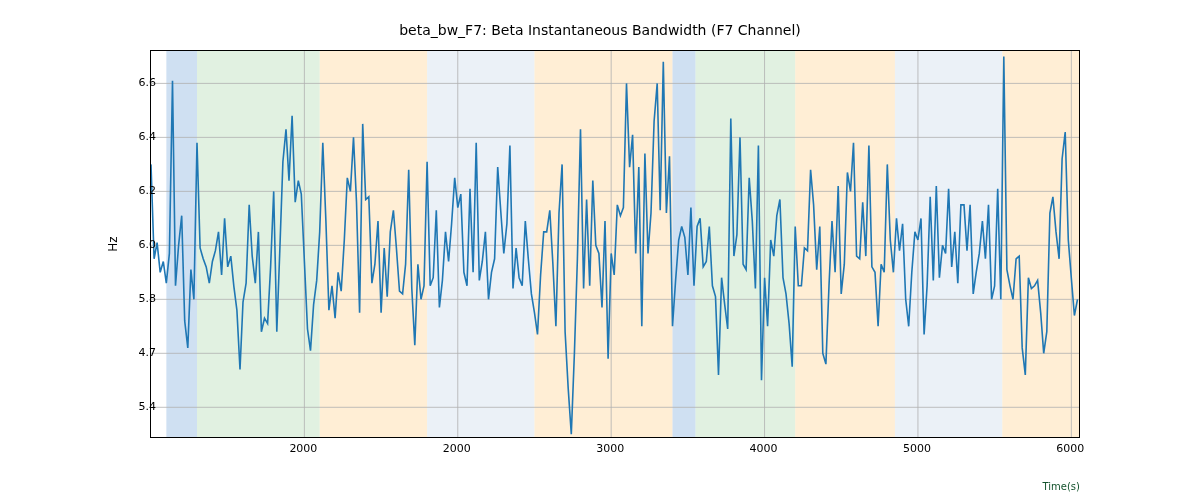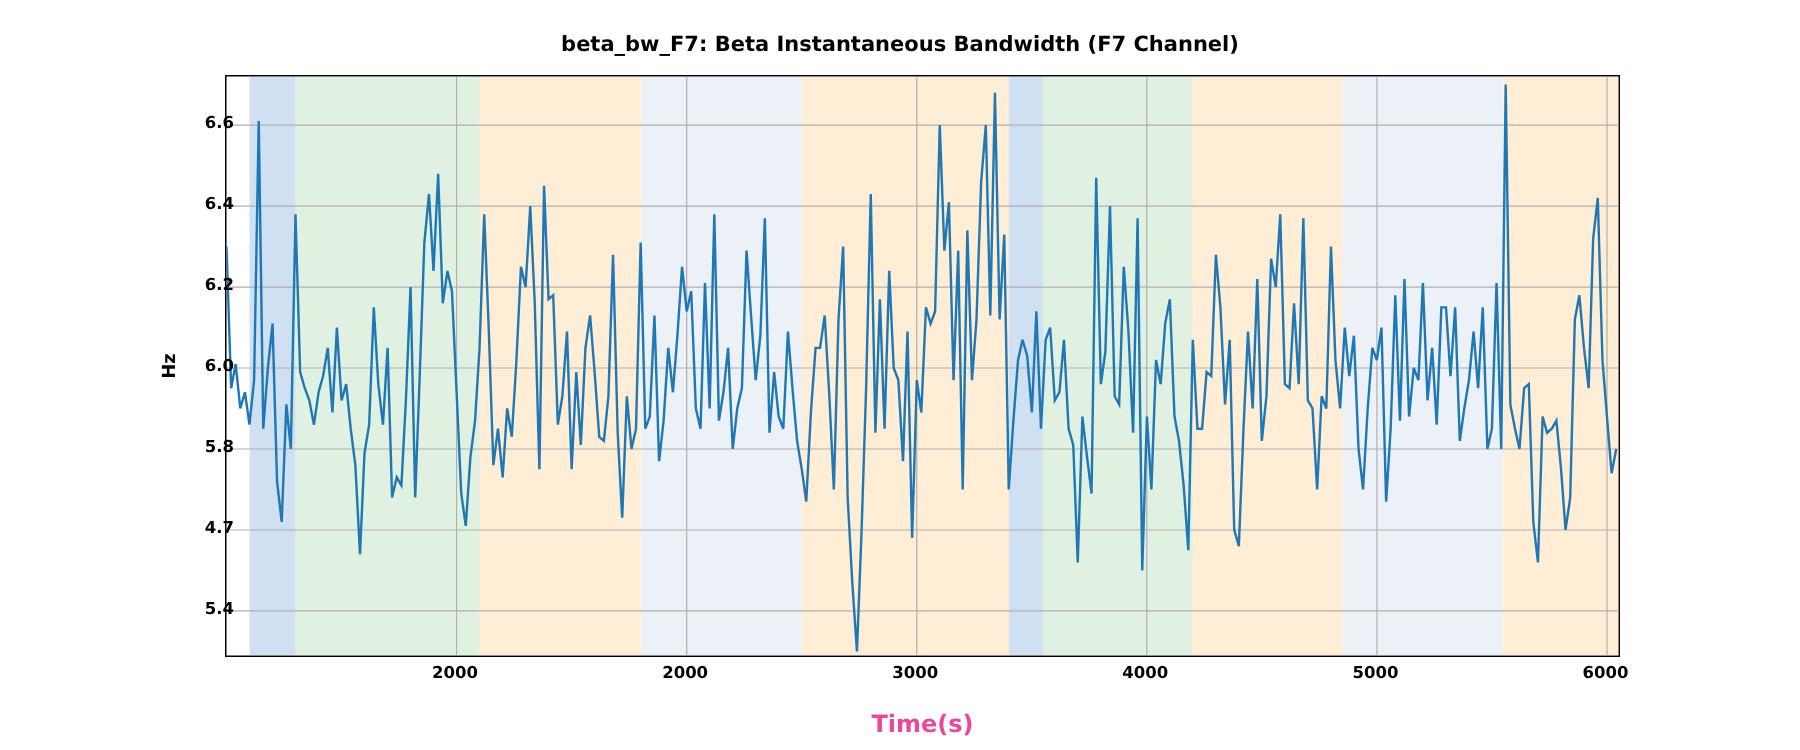--- a/index.html
+++ b/index.html
@@ -8,21 +8,20 @@
     font-family: "DejaVu Sans", Arial, sans-serif;
     background: #ffffff;
     width: 1200px;
     height: 500px;
     overflow: hidden;
   }
   .figure {
     position: relative;
     width: 1200px;
     height: 500px;
-    font-weight: bold;
   }
   .title {
     position: absolute;
     top: 22px;
     left: 0;
     width: 1200px;
     text-align: center;
     font-size: 14px;
     color: #000;
   }
@@ -37,23 +36,23 @@
   }
   .plot {
     position: absolute;
     left: 0; top: 0; width: 928px; height: 386px;
   }
   .xlabel {
     position: absolute;
     bottom: 8px;
     left: 150px;
     width: 930px;
-    text-align: center;
-    font-size: 16px;
-    color: #ec4899;
+    text-align: right;
+    font-size: 10px;
+    color: #14532d;
   }
   .ylabel {
     position: absolute;
     left: 104px;
     top: 50px;
     height: 388px;
     width: 18px;
     display: flex;
     align-items: center;
     justify-content: center;

